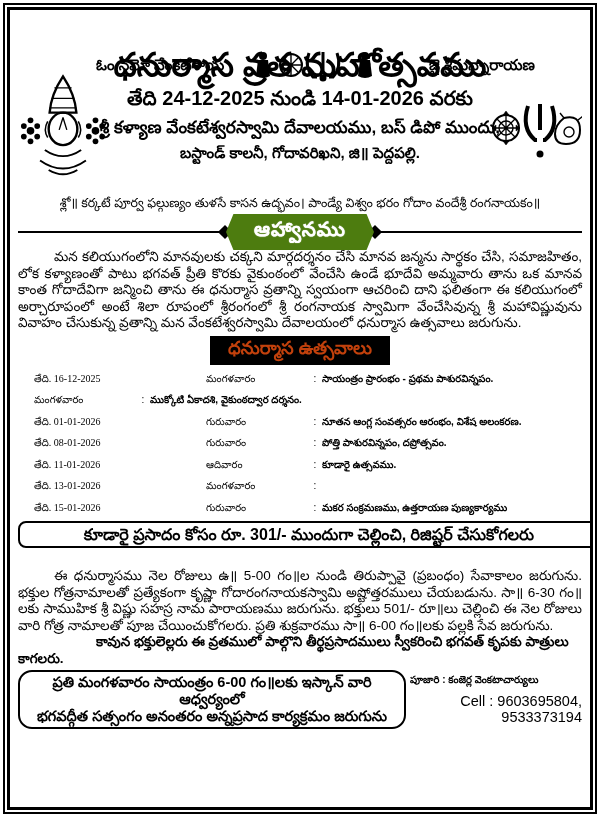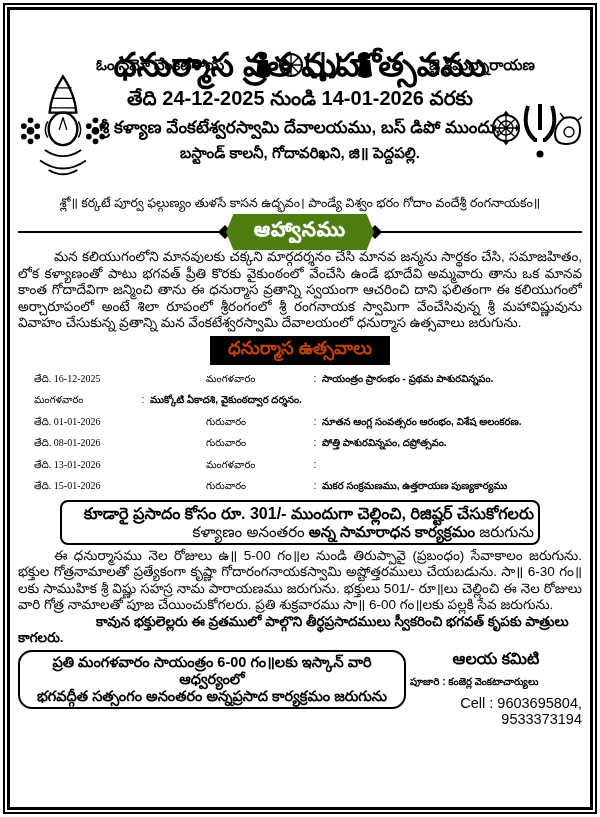--- a/index.html
+++ b/index.html
@@ -48,22 +48,22 @@
   .sec-head { display:table; margin:4px auto 3px auto; background:#000; color:#c2410c;
               font-size:18px; font-weight:bold; padding:2px 18px; }
   .events { padding:0 2px 0 16px; }
   .ev-row { display:flex; font-size:10px; line-height:21.5px; }
   .ev-date { width:172px; font-family:"Liberation Serif", serif; }
   .ev-day { width:102px; }
   .ev-colon { width:14px; text-align:center; }
   .ev-colon::before { content:":"; }
   .ev-name { flex:1; font-weight:bold; }
 
-  .koodarai-box { width:480px; margin:3px auto 3px auto; border:2px solid #000; border-radius:8px;
-                  text-align:right; padding:2px 4px; }
+  .koodarai-box { width:582px; margin:3px auto 20px auto; border:2px solid #000; border-radius:8px;
+                  text-align:center; padding:2px 4px; }
   .koodarai-box .k1 { font-size:16px; font-weight:bold; line-height:19px; }
   .koodarai-box .k2 { font-size:15px; line-height:18px; }
   .koodarai-box .k2 b { font-weight:bold; }
 
   
   .bottom-info { display:flex; margin-top:3px; }
   .bi-left { width:388px; }
   .bi-right { flex:1; padding-left:4px; }
   .iskcon-box { border:2px solid #000; border-radius:14px; text-align:center; padding:2px 6px; }
   .iskcon-box div { font-size:14.5px; font-weight:bold; line-height:17px; }
@@ -188,50 +188,54 @@
           <span class="ev-colon"></span>
           <span class="ev-name">నూతన ఆంగ్ల సంవత్సరం ఆరంభం, విశేష అలంకరణ.</span>
         </div>
         <div class="ev-row">
           <span class="ev-date">తేది. 08-01-2026</span>
           <span class="ev-day">గురువారం</span>
           <span class="ev-colon"></span>
           <span class="ev-name">పోత్తి పాశురవిన్నపం, దప్రోత్సవం.</span>
         </div>
         <div class="ev-row">
+          <span class="ev-date">తేది. 11-01-2026</span>
+          <span class="ev-day">ఆదివారం</span>
+          <span class="ev-colon"></span>
+          <span class="ev-name">కూడారై ఉత్సవము.</span>
+        </div>
+        <div class="ev-row">
           <span class="ev-date">తేది. 13-01-2026</span>
           <span class="ev-day">మంగళవారం</span>
           <span class="ev-colon"></span>
         </div>
         <div class="ev-row">
           <span class="ev-date">తేది. 15-01-2026</span>
           <span class="ev-day">గురువారం</span>
           <span class="ev-colon"></span>
           <span class="ev-name">మకర సంక్రమణము, ఉత్తరాయణ పుణ్యకార్యము</span>
         </div>
       </div>
 
       <div class="koodarai-box">
         <div class="k1">కూడారై ప్రసాదం కోసం రూ. 301/- ముందుగా చెల్లించి, రిజిష్టర్ చేసుకోగలరు</div>
-        <div class="k2"><span>కళ్యాణం అనంతరం </span><b>అన్న సామారాధన కార్యక్రమం</b><span> జరుగును</span></div>
       </div>
 
       <p class="para indent1">ఈ ధనుర్మాసము నెల రోజులు ఉ॥ 5-00 గం॥ల నుండి తిరుప్పావై (ప్రబంధం) సేవాకాలం జరుగును. భక్తుల గోత్రనామాలతో ప్రత్యేకంగా కృష్ణా గోదారంగనాయకస్వామి అష్టోత్తరములు చేయబడును. సా॥ 6-30 గం॥లకు సాముహిక శ్రీ విష్ణు సహస్ర నామ పారాయణము జరుగును. భక్తులు 501/- రూ॥లు చెల్లించి ఈ నెల రోజులు వారి గోత్ర నామాలతో పూజ చేయించుకోగలరు. ప్రతి శుక్రవారము సా॥ 6-00 గం॥లకు పల్లకి సేవ జరుగును.</p>
       <p class="para closing">కావున భక్తులెల్లరు ఈ వ్రతములో పాల్గొని తీర్థప్రసాదములు స్వీకరించి భగవత్ కృపకు పాత్రులు కాగలరు.</p>
 
       <div class="bottom-info">
         <div class="bi-left">
           <div class="iskcon-box">
             <div>ప్రతి మంగళవారం సాయంత్రం 6-00 గం॥లకు ఇస్కాన్ వారి ఆధ్వర్యంలో</div>
             <div>భగవద్గీత సత్సంగం అనంతరం అన్నప్రసాద కార్యక్రమం జరుగును</div>
           </div>
 
         </div>
         <div class="bi-right">
-          <div class="committee-title">ఆలయ కమిటి</div>
           <div class="priest">పూజారి : కంజెర్ల వెంకటాచార్యులు</div>
           <div class="cell1">Cell : 9603695804, 9533373194</div>
 
         </div>
       </div>
 
     </div>
   </div>
 </div>
 

